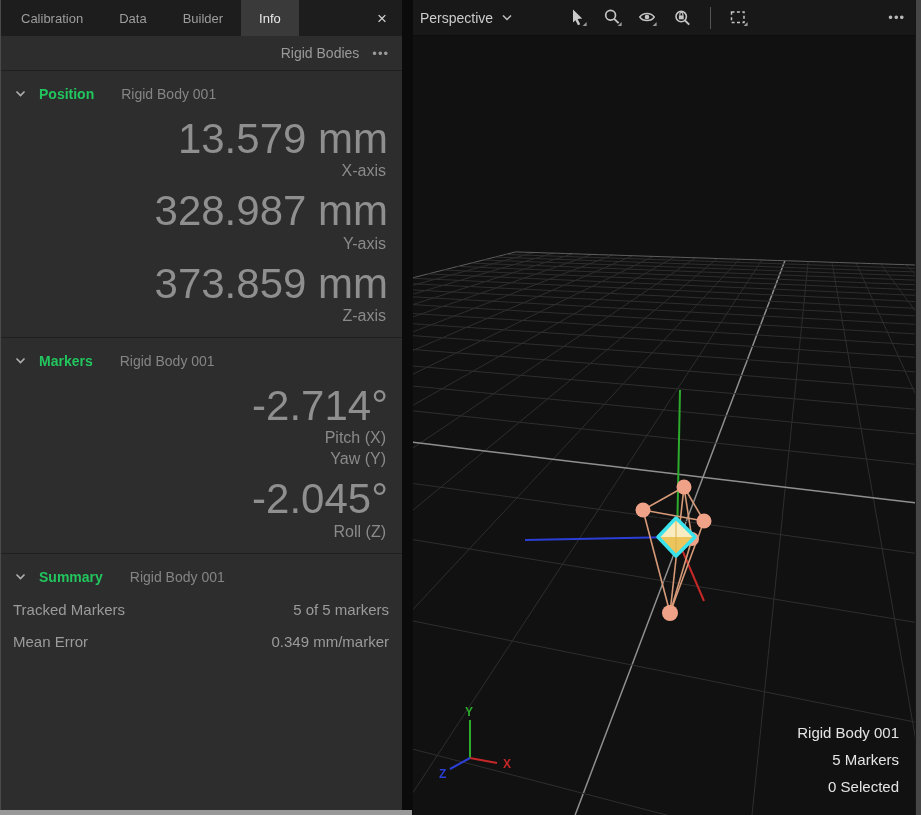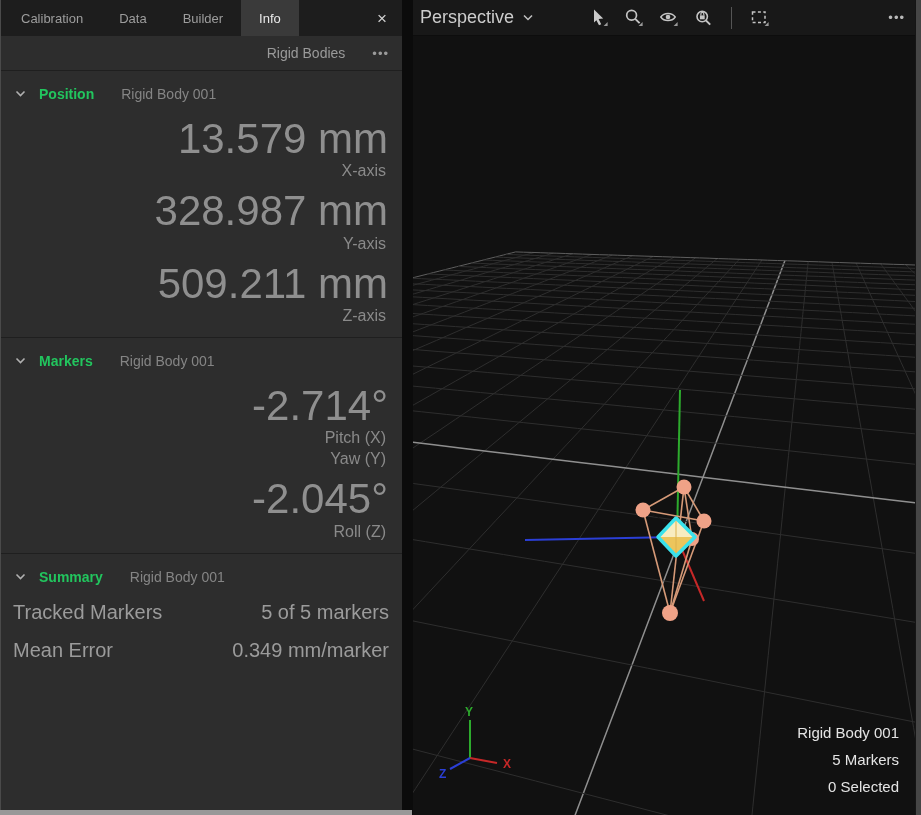--- a/index.html
+++ b/index.html
@@ -22,47 +22,47 @@
     display:flex; align-items:center; padding:8px 18px;
     font-size:13px; color:#9d9d9d; cursor:default; white-space:nowrap;
   }
   .tab.active { background:#3a3a3a; color:#e9e9e9; }
   .tab-close {
     margin-left:auto; display:flex; align-items:center; padding:0 15px;
     color:#d0d0d0; font-size:17px; line-height:1;
   }
   .rb-row {
     height:35px; display:flex; align-items:center; justify-content:flex-end;
-    gap:27px; padding:0 13px; color:#9a9a9a; font-size:14px;
+    gap:13px; padding:0 13px; color:#9a9a9a; font-size:14px;
     border-bottom:1px solid #1f1f1f;
   }
   .rb-menu { color:#9a9a9a; font-size:13px; letter-spacing:1px; }
   .section { border-bottom:1px solid #1f1f1f; padding-bottom:10px; }
   .section:last-child { border-bottom:none; }
   .section-h { display:flex; align-items:center; padding:15px 14px 8px 14px; }
   .chev { display:flex; align-items:center; margin-right:13px; }
   .sec-title { font-size:14px; font-weight:bold; color:#22c55e; margin-right:27px; }
   .sec-sub { font-size:14px; color:#858585; }
   .big-val {
     font-size:42px; font-weight:300; color:#8f8f8f;
     text-align:right; padding:6px 14px 0 0; line-height:1.08; white-space:nowrap;
   }
   .axis-lab { font-size:16px; color:#8a8a8a; text-align:right; padding:1px 16px 2px 0; }
   .sum-row {
     display:flex; justify-content:space-between; align-items:center;
-    padding:8px 13px 7px 12px; font-size:20px; color:#9b9b9b;
+    padding:8px 13px 7px 12px; font-size:15px; color:#9b9b9b;
   }
 
   
   .viewport { position:absolute; left:413px; top:0; width:502px; height:815px; background:#111111; }
   .vp-toolbar {
     height:36px; background:#181818; display:flex; align-items:center;
     padding:0 10px 0 7px; border-bottom:1px solid #0d0d0d;
   }
-  .vp-view { display:flex; align-items:center; gap:9px; font-size:18px; color:#cccccc; }
+  .vp-view { display:flex; align-items:center; gap:9px; font-size:14px; color:#cccccc; }
   .vp-tools { display:flex; align-items:center; gap:15px; margin-left:56px; }
   .tool { display:flex; align-items:center; }
   .tool-divider { width:1px; height:22px; background:#555555; margin:0 2px; }
   .vp-menu { margin-left:auto; color:#b8b8b8; font-size:13px; letter-spacing:1px; }
   .vp-canvas { position:relative; width:502px; height:779px; background:#111111; overflow:hidden; }
   #scene { position:absolute; left:0; top:0; }
   .vp-overlay {
     position:absolute; right:16px; top:683px; text-align:right;
     color:#e4e4e4; font-size:15px; line-height:27px; white-space:nowrap;
   }
@@ -99,21 +99,21 @@
               <polyline points="1.5,1.5 5.5,5.5 9.5,1.5" fill="none" stroke="#b0b0b0" stroke-width="1.6"></polyline>
             </svg>
         </span>
         <span class="sec-title">Position</span>
         <span class="sec-sub">Rigid Body 001</span>
       </div>
       <div class="big-val">13.579 mm</div>
       <div class="axis-lab">X-axis</div>
       <div class="big-val">328.987 mm</div>
       <div class="axis-lab">Y-axis</div>
-      <div class="big-val">509.211 mm</div>
+      <div class="big-val">373.859 mm</div>
       <div class="axis-lab">Z-axis</div>
     </div>
 
     <div class="section">
       <div class="section-h">
         <span class="chev">
           <svg width="11" height="8" viewBox="0 0 11 8">
               <polyline points="1.5,1.5 5.5,5.5 9.5,1.5" fill="none" stroke="#b0b0b0" stroke-width="1.6"></polyline>
             </svg>
         </span>

